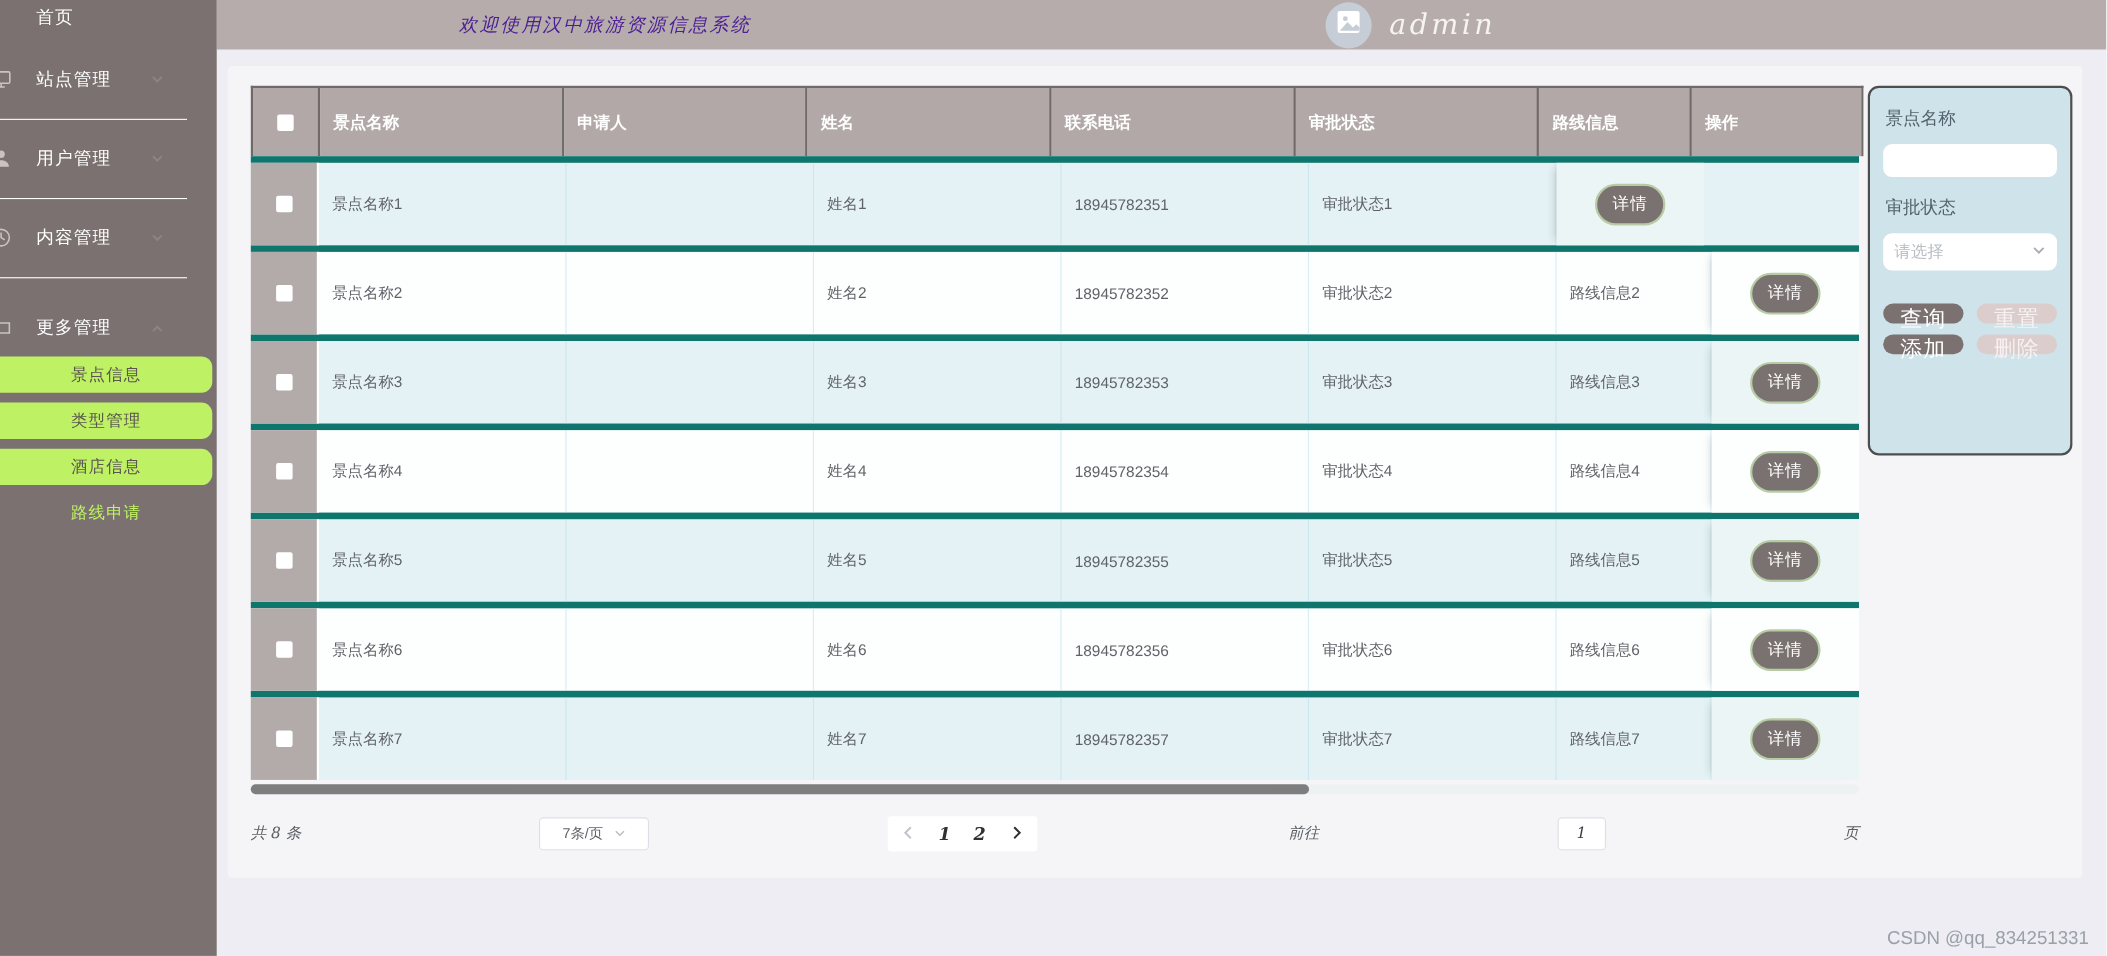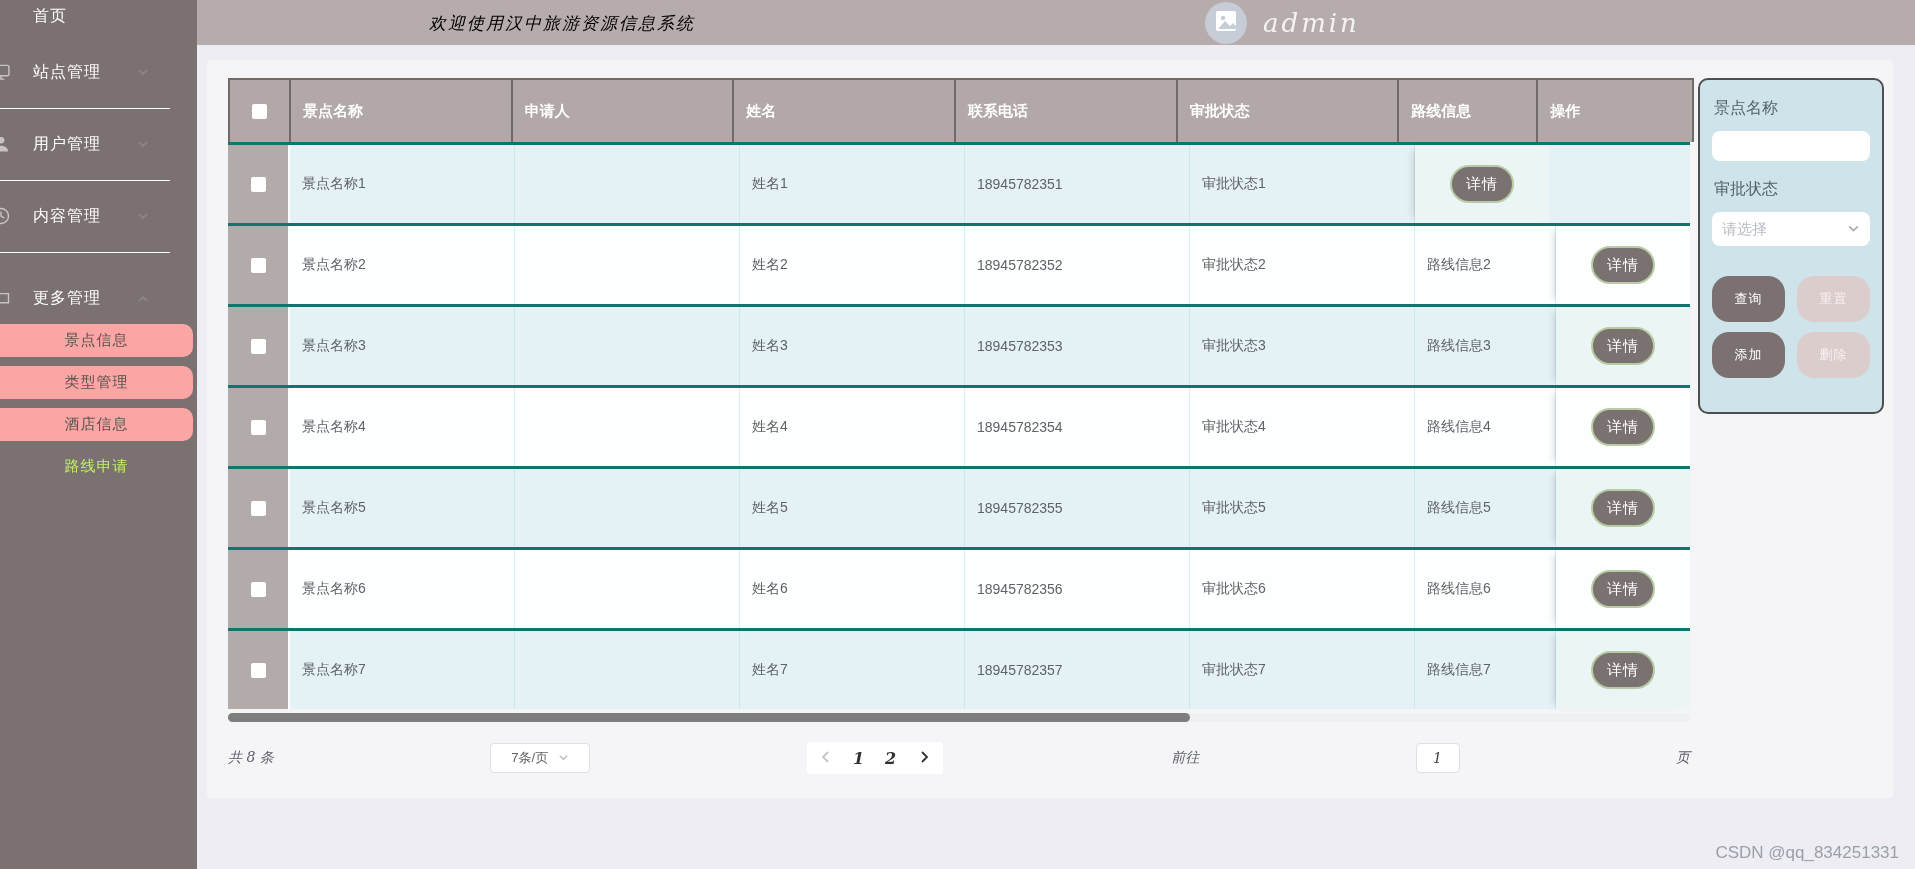--- a/index.html
+++ b/index.html
@@ -15,47 +15,47 @@
   }
   .side-item { position:absolute; left:0; width:197px; display:flex; align-items:center;
     color:#fff; font-size:16px; letter-spacing:1px; cursor:pointer; }
   .side-item .lbl { margin-left:33px; }
   .side-icon { position:absolute; left:-9px; top:50%; transform:translateY(-50%);
     width:20px; height:20px; opacity:.85; }
   .side-chevron { position:absolute; left:136px; top:50%; transform:translateY(-50%);
     width:14px; height:14px; }
   .side-divider { position:absolute; left:0; width:170px; height:1px; background:#ffffff; }
   .submenu { position:absolute; left:0; top:324px; width:197px; }
-  .sub-pill { width:193px; height:33px; margin-bottom:9px; background:#fca5a5;
+  .sub-pill { width:193px; height:33px; margin-bottom:9px; background:#bef264;
     border-radius:0 10px 10px 0; display:flex; align-items:center; justify-content:center;
     color:#5b5450; font-size:15px; letter-spacing:1px; cursor:pointer; }
   .sub-pill.active { background:transparent; color:#bef264; }
   
   .topbar { position:absolute; left:197px; top:0; right:0; height:45px; background:#b5acab; }
-  .welcome { position:absolute; left:232px; top:50%; transform:translateY(-50%);
-    color:#000000; font-family:"DejaVu Serif", serif; font-style:italic;
+  .welcome { position:absolute; left:220px; top:50%; transform:translateY(-50%);
+    color:#4c1d95; font-family:"DejaVu Serif", serif; font-style:italic;
     font-size:17px; letter-spacing:2px; }
   .userbox { position:absolute; left:1008px; top:0; height:45px; display:flex;
     align-items:center; gap:16px; }
   .avatar { width:42px; height:42px; border-radius:50%; background:#c6cdd6;
     display:flex; align-items:center; justify-content:center; cursor:pointer; }
   .username { color:#f6f3f3; font-family:"DejaVu Serif", serif; font-style:italic;
     font-size:26px; letter-spacing:3px; }
   
   .card { position:absolute; left:207px; top:60px; width:1686px; height:738px;
     background:#f5f5f7; border-radius:4px;text-decoration:underline; }
   
   .thead { position:absolute; left:21px; top:18px; width:1466px; height:64px;
     display:flex; border:2px solid #6f6a68; border-bottom:none; }
   .th { background:#b1a8a7; color:#ffffff; font-weight:bold; font-size:15px;
     display:flex; align-items:center; padding-left:12px; border-right:2px solid #6f6a68; }
   .th:last-child { border-right:none; }
   .th.cb { justify-content:center; padding-left:0; }
   .tbody { position:absolute; left:21px; top:82px; width:1462px; }
-  .trow { display:flex; height:81px; border-top:3px solid #0f766e; }
+  .trow { display:flex; height:81px; border-top:6px solid #0f766e; }
   .trow.odd { background:#e5f2f5; }
   .trow.even { background:#fdfefe; }
   .td { display:flex; align-items:center; padding-left:12px; color:#5f6368;
     font-size:14px; border-right:1px solid rgba(178,221,231,.5); }
   .td.cb { background:#b3abaa; justify-content:center; padding-left:0;
     border-right:2px solid #ffffff; }
   .td.op { justify-content:center; padding-left:0; border-right:none;
     box-shadow:-6px 0 8px -5px rgba(0,0,0,.18); }
   .trow.odd .td.op { background:#ecf5f6; }
   .trow.even .td.op { background:#fdfefe; }
@@ -87,21 +87,21 @@
   
   .filter-panel { position:absolute; left:1491px; top:18px; width:186px; height:336px;
     background:#cfe3ea; border:2px solid #4e4e4e; border-radius:10px; padding:16px 12px; }
   .f-label { display:block; color:#53626c; font-size:16px; margin:2px 0 12px 2px; }
   .f-input { width:100%; height:30px; border:none; border-radius:8px; background:#fff;
     margin-bottom:16px; padding:0 8px; font-size:14px; color:#444; }
   .f-select { height:34px; background:#fff; border-radius:8px; display:flex;
     align-items:center; justify-content:space-between; padding:0 10px;
     color:#b9bec4; font-size:15px; margin-bottom:30px; cursor:pointer; }
   .btn-grid { display:grid; grid-template-columns:1fr 1fr; gap:10px 12px; }
-  .pill-btn { height:46px; border-radius:17px; border:none; color:#fff; font-size:13px;
+  .pill-btn { height:18px; border-radius:17px; border:none; color:#fff; font-size:20px;
     letter-spacing:1px; cursor:pointer; font-family:"Liberation Sans", sans-serif; }
   .pill-dark { background:#7a7170; }
   .pill-light { background:#dccdcd; color:#f8f1f2; }
   
   .watermark { position:absolute; right:16px; bottom:6px; color:#9aa0a8; font-size:17px; }
 </style>
 </head>
 <body>
 
 <div class="app">

